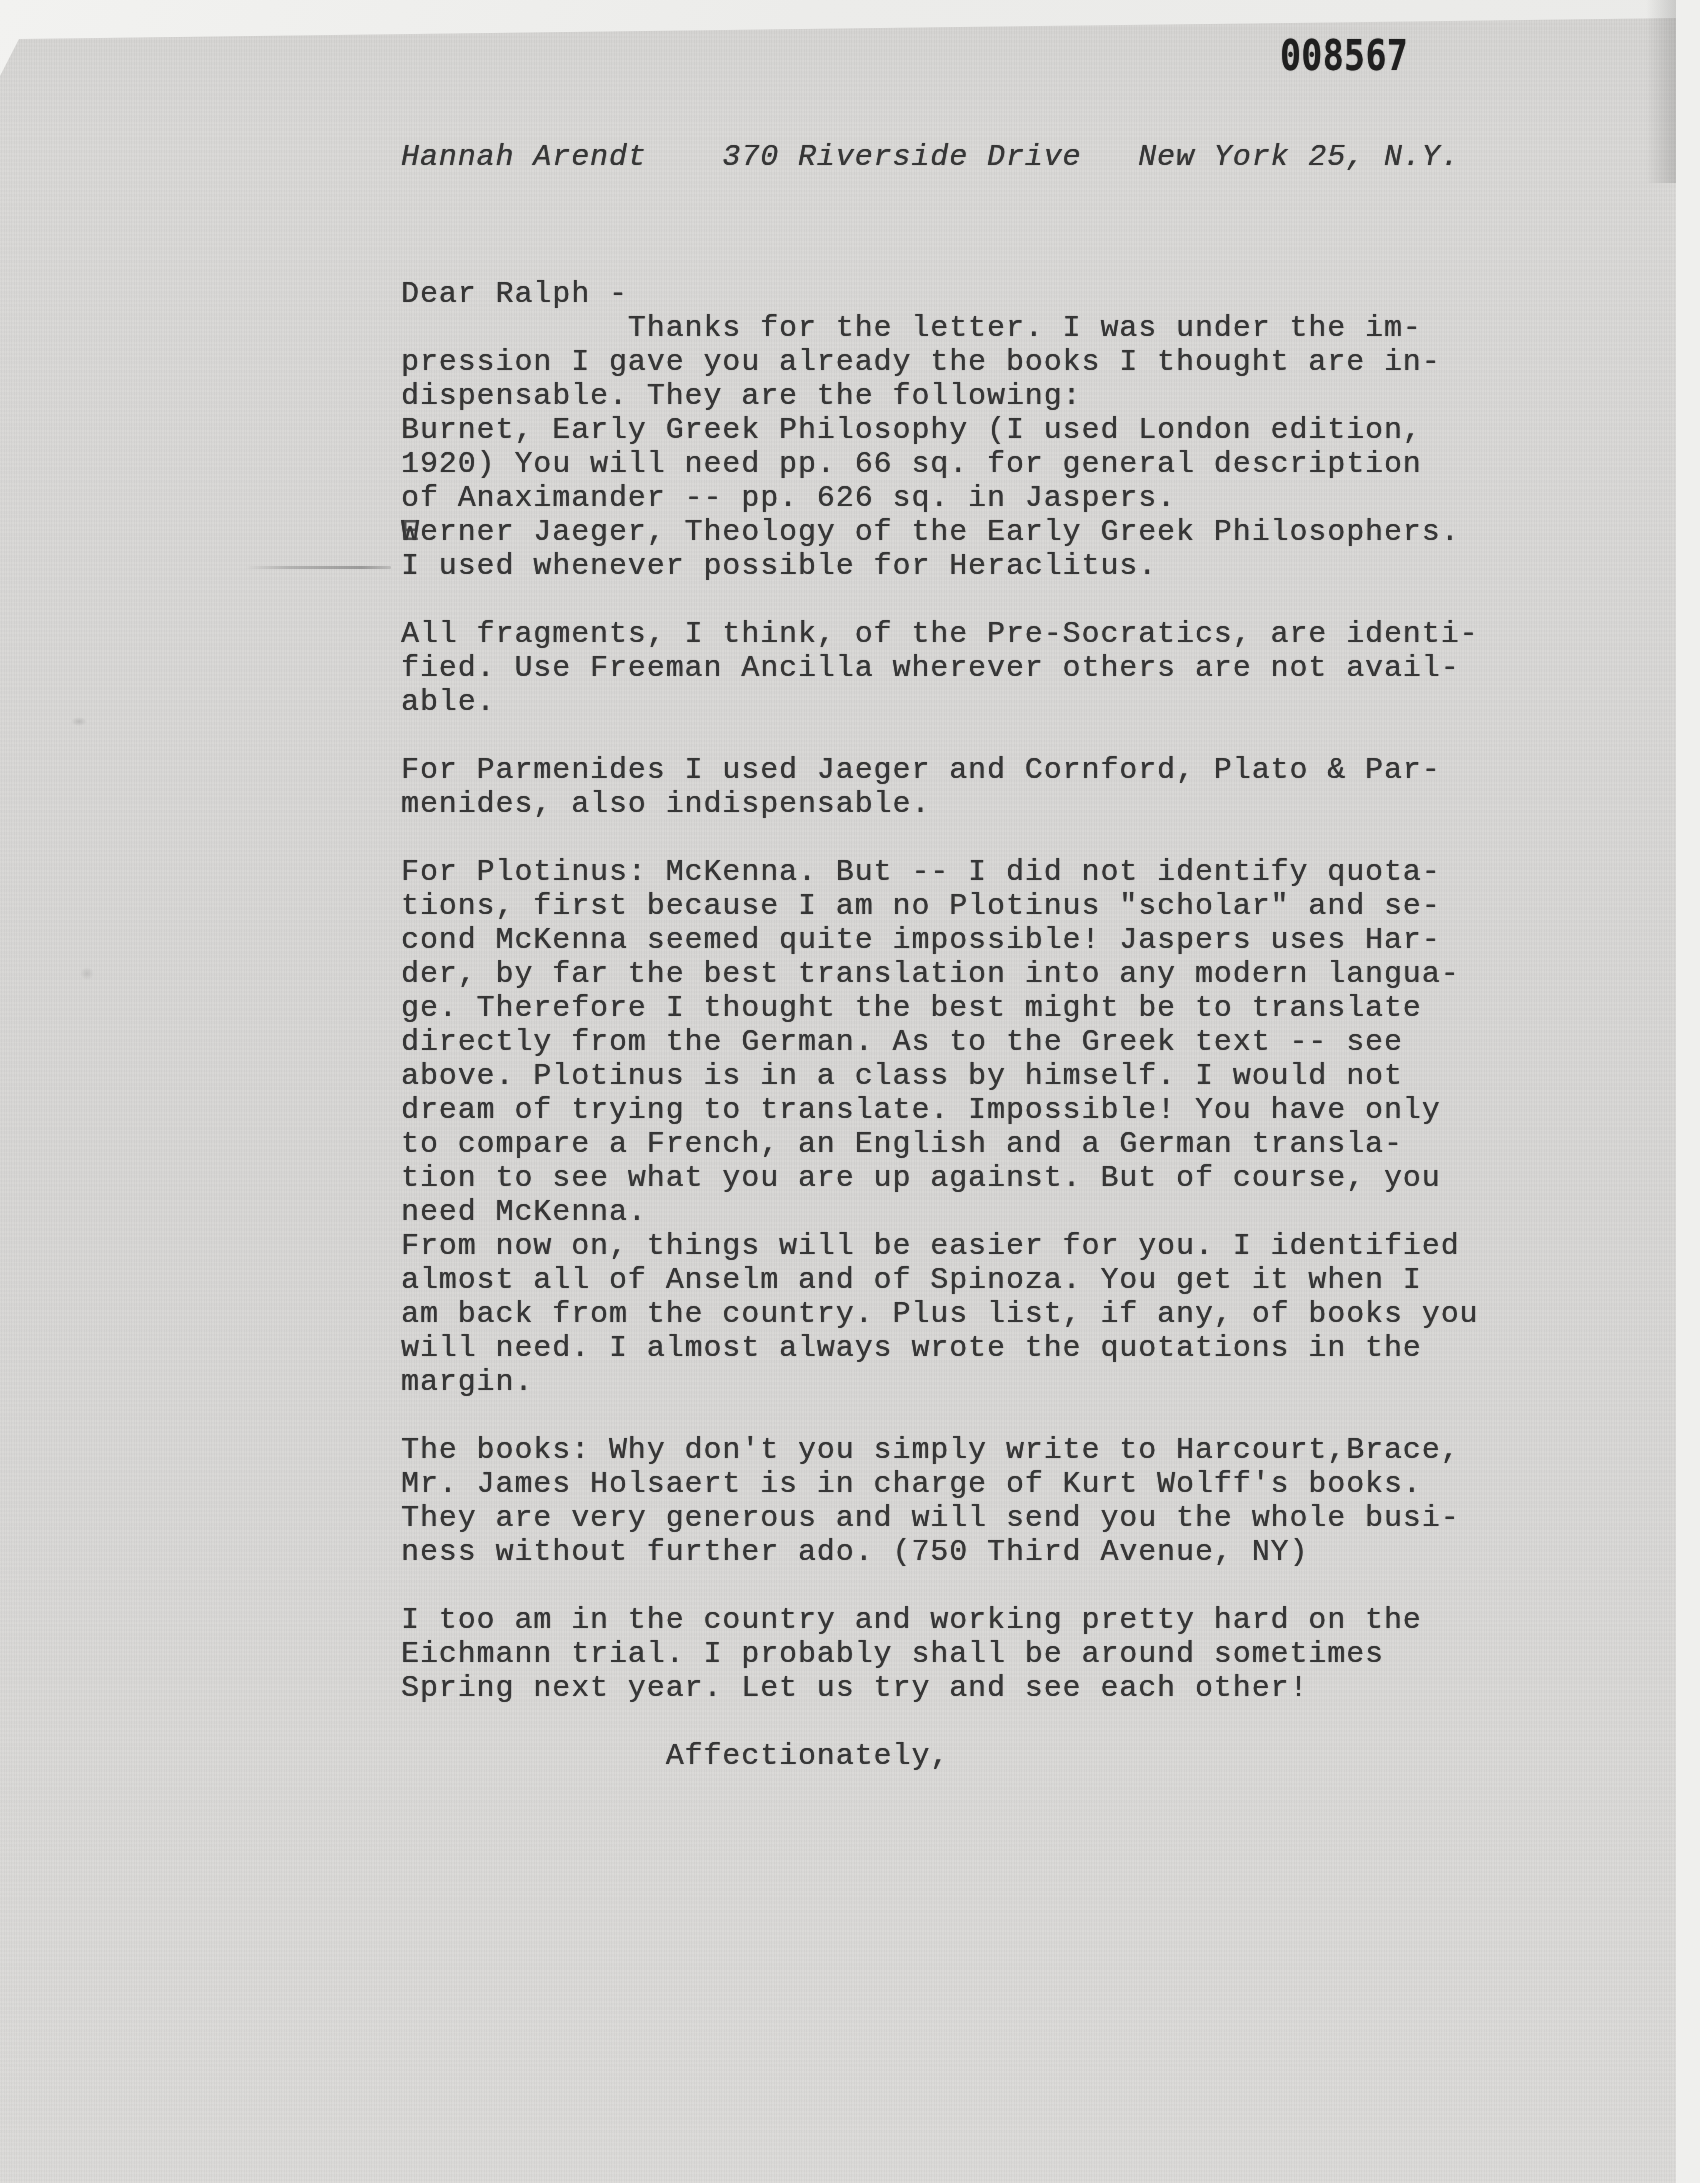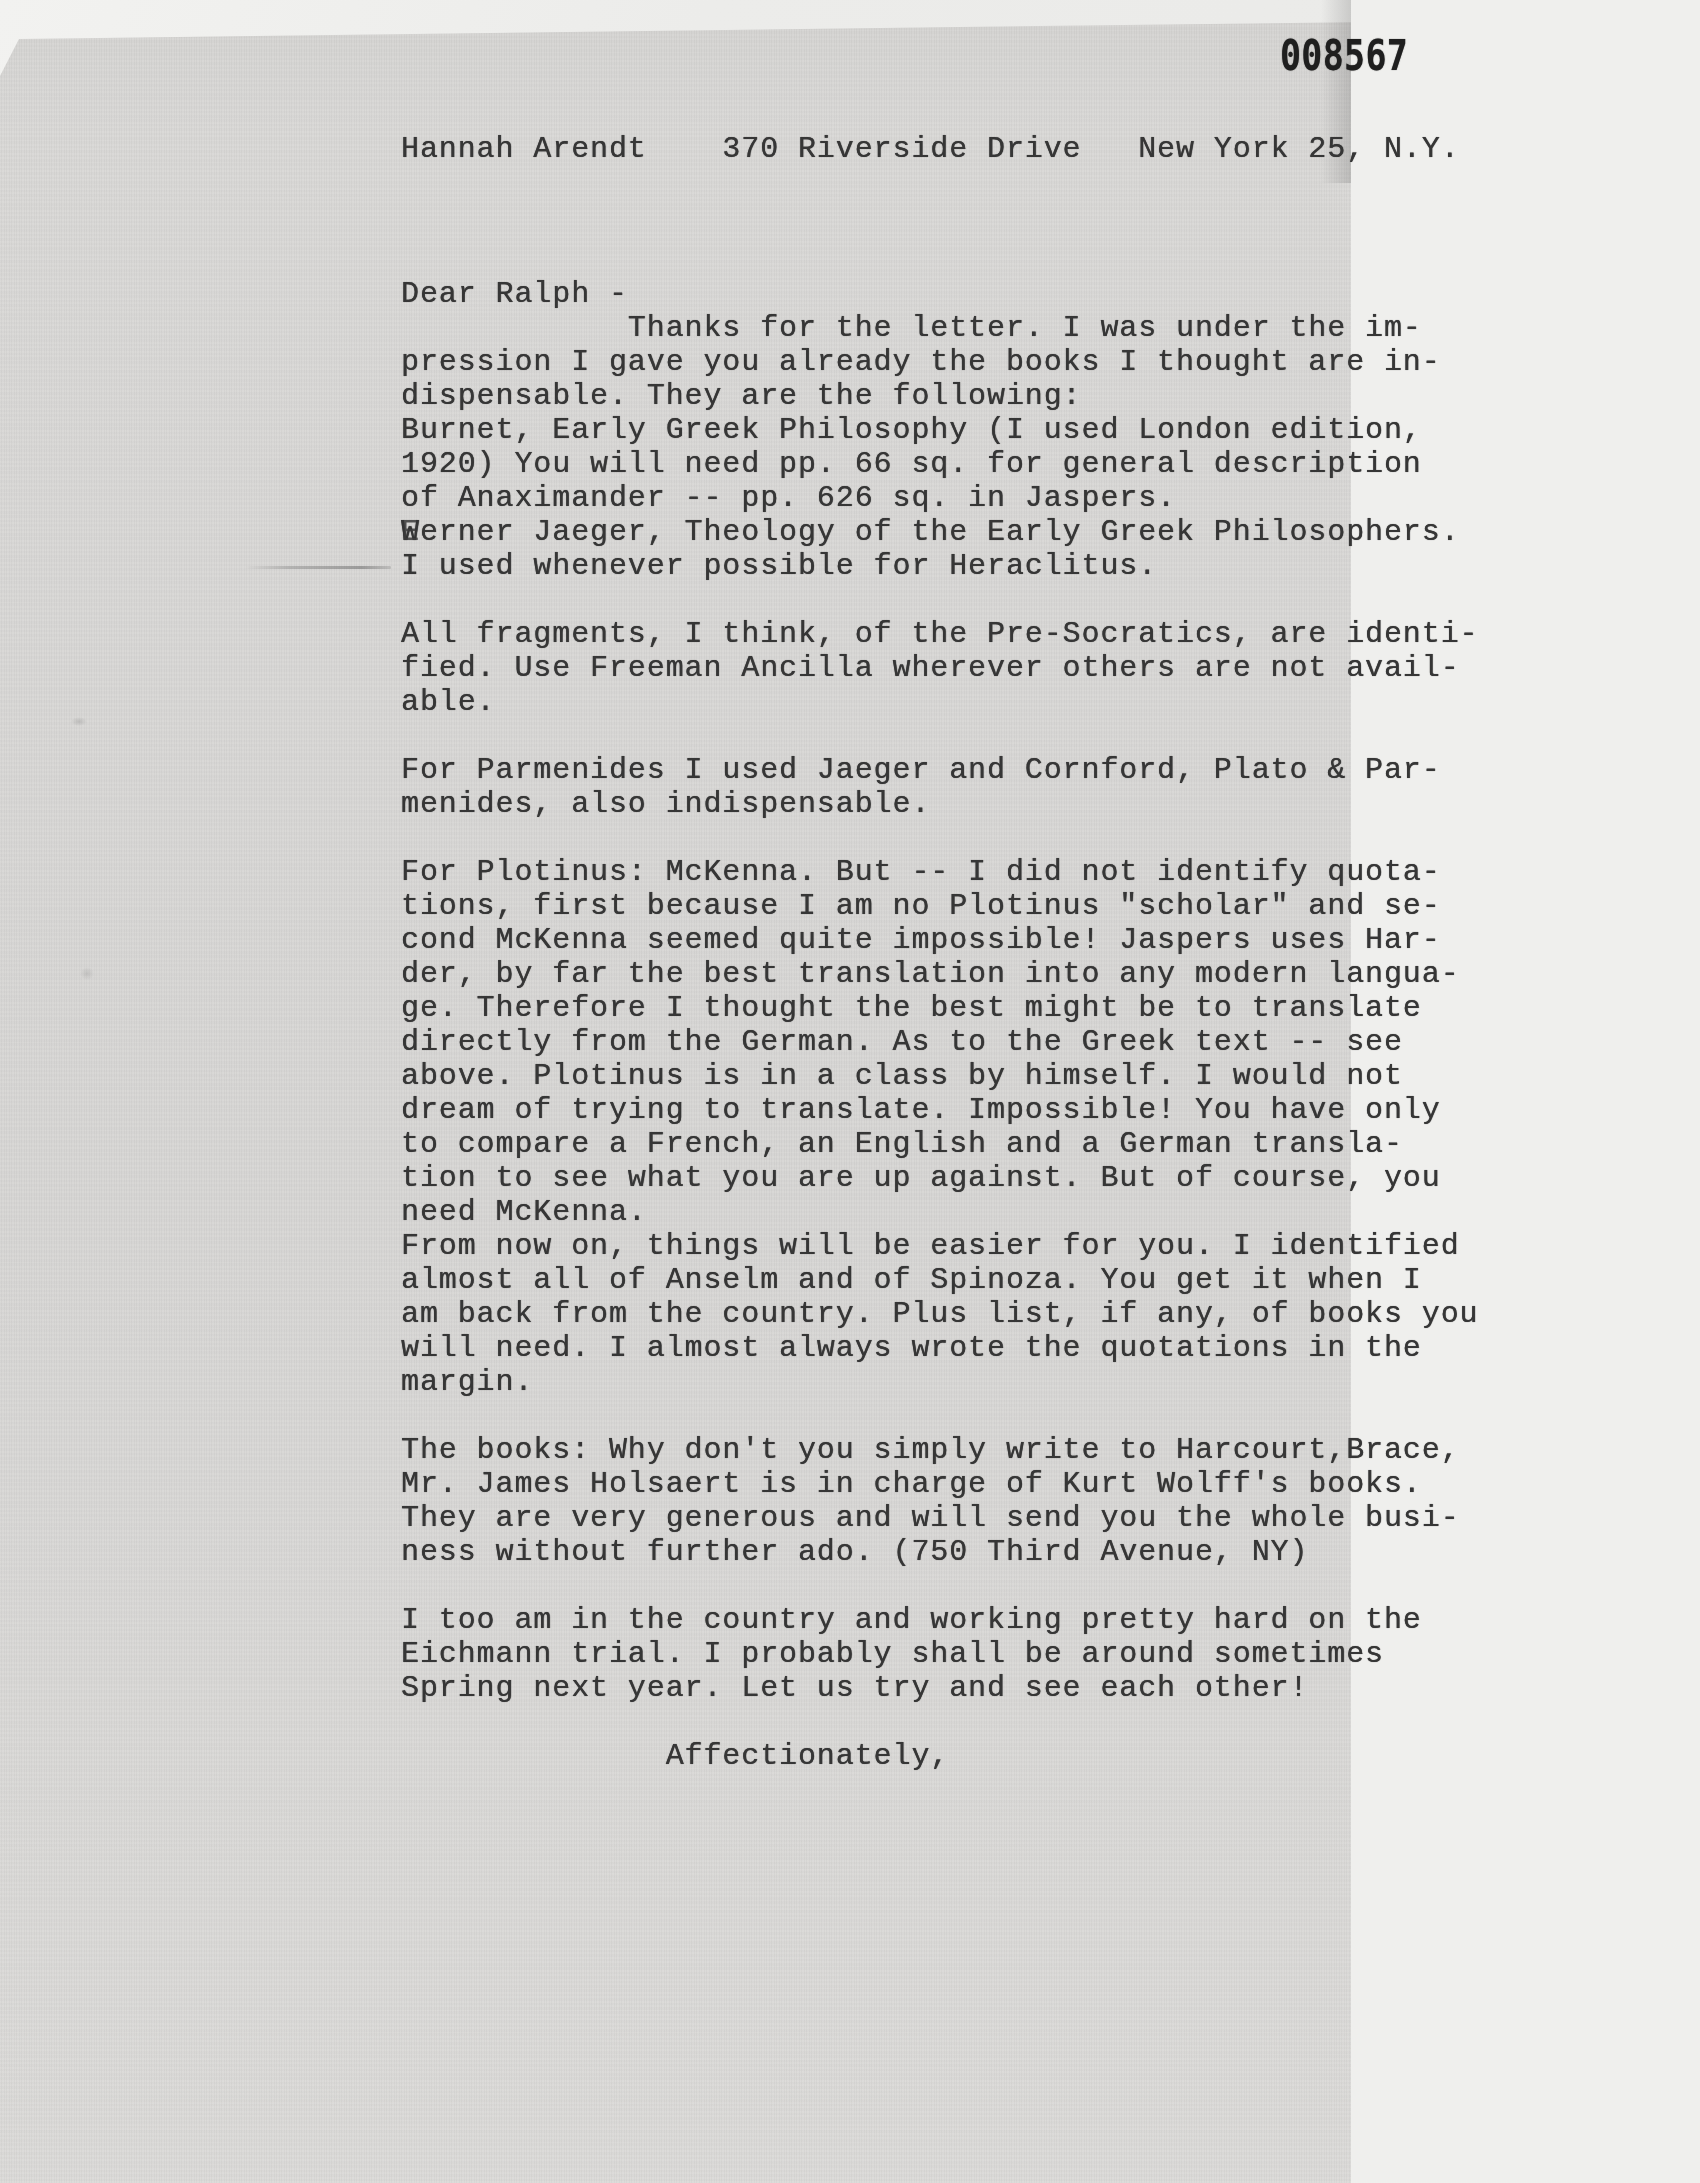--- a/index.html
+++ b/index.html
@@ -4,21 +4,21 @@
 <style>
   html, body { margin: 0; padding: 0; }
   body {
     width: 1701px; height: 2183px;
     background: #efefed;
     font-family: "Liberation Mono", "DejaVu Sans Mono", monospace;
     overflow: hidden;
   }
   .scan {
     position: relative;
-    width: 1351px; height: 2183px;
+    width: 1676px; height: 2183px;
     background: linear-gradient(115deg, #f2f2f0 0%, #ececea 30%, #e9e9e7 100%);
   }
   
   .paper {
     position: absolute; left: 0; top: 0; right: 0; bottom: 0;
     clip-path: polygon(19px 39px, 1701px 17.7px, 1701px 2183px, 0px 2183px, 0px 76px);
     background:
       repeating-linear-gradient(90deg, rgba(255,255,255,0.045) 0 1.3px, rgba(0,0,0,0.018) 1.3px 2.5px),
       repeating-linear-gradient(0deg, rgba(255,255,255,0.03) 0 1.9px, rgba(0,0,0,0.012) 1.9px 4.4px),
       linear-gradient(180deg, #d3d2d0 0%, #d8d7d5 6%, #d6d5d3 55%, #dad9d7 100%);
@@ -34,21 +34,21 @@
     font-family: "DejaVu Sans Mono", "Liberation Mono", monospace;
     font-weight: bold; font-size: 35px; letter-spacing: 0.3px;
     color: #1f1f1f; transform: scaleY(1.2); transform-origin: top left;
     text-shadow: 0 0 1px rgba(25,25,25,0.65);
   }
   .typed {
     position: absolute; left: 401px;
     font-size: 30px; line-height: 34px; letter-spacing: 0.9px;
     white-space: pre;
   }
-  .header-line { top: 132px; }
+  .header-line { top: 140px; font-style: italic; }
   .date-line   { top: 208px; }
   .body-block  { top: 277px; }
   .overstrike {
     position: absolute; left: 401px; top: 515px;
     font-size: 30px; line-height: 34px;
     color: #3a3a3a; opacity: 0.85;
   }
   .pencil-line {
     position: absolute; left: 245px; top: 566px; width: 146px; height: 2.5px;
     background: linear-gradient(to right, rgba(125,125,125,0.0), rgba(120,120,120,0.38) 30%, rgba(95,95,95,0.5) 80%, rgba(110,110,110,0.25));

